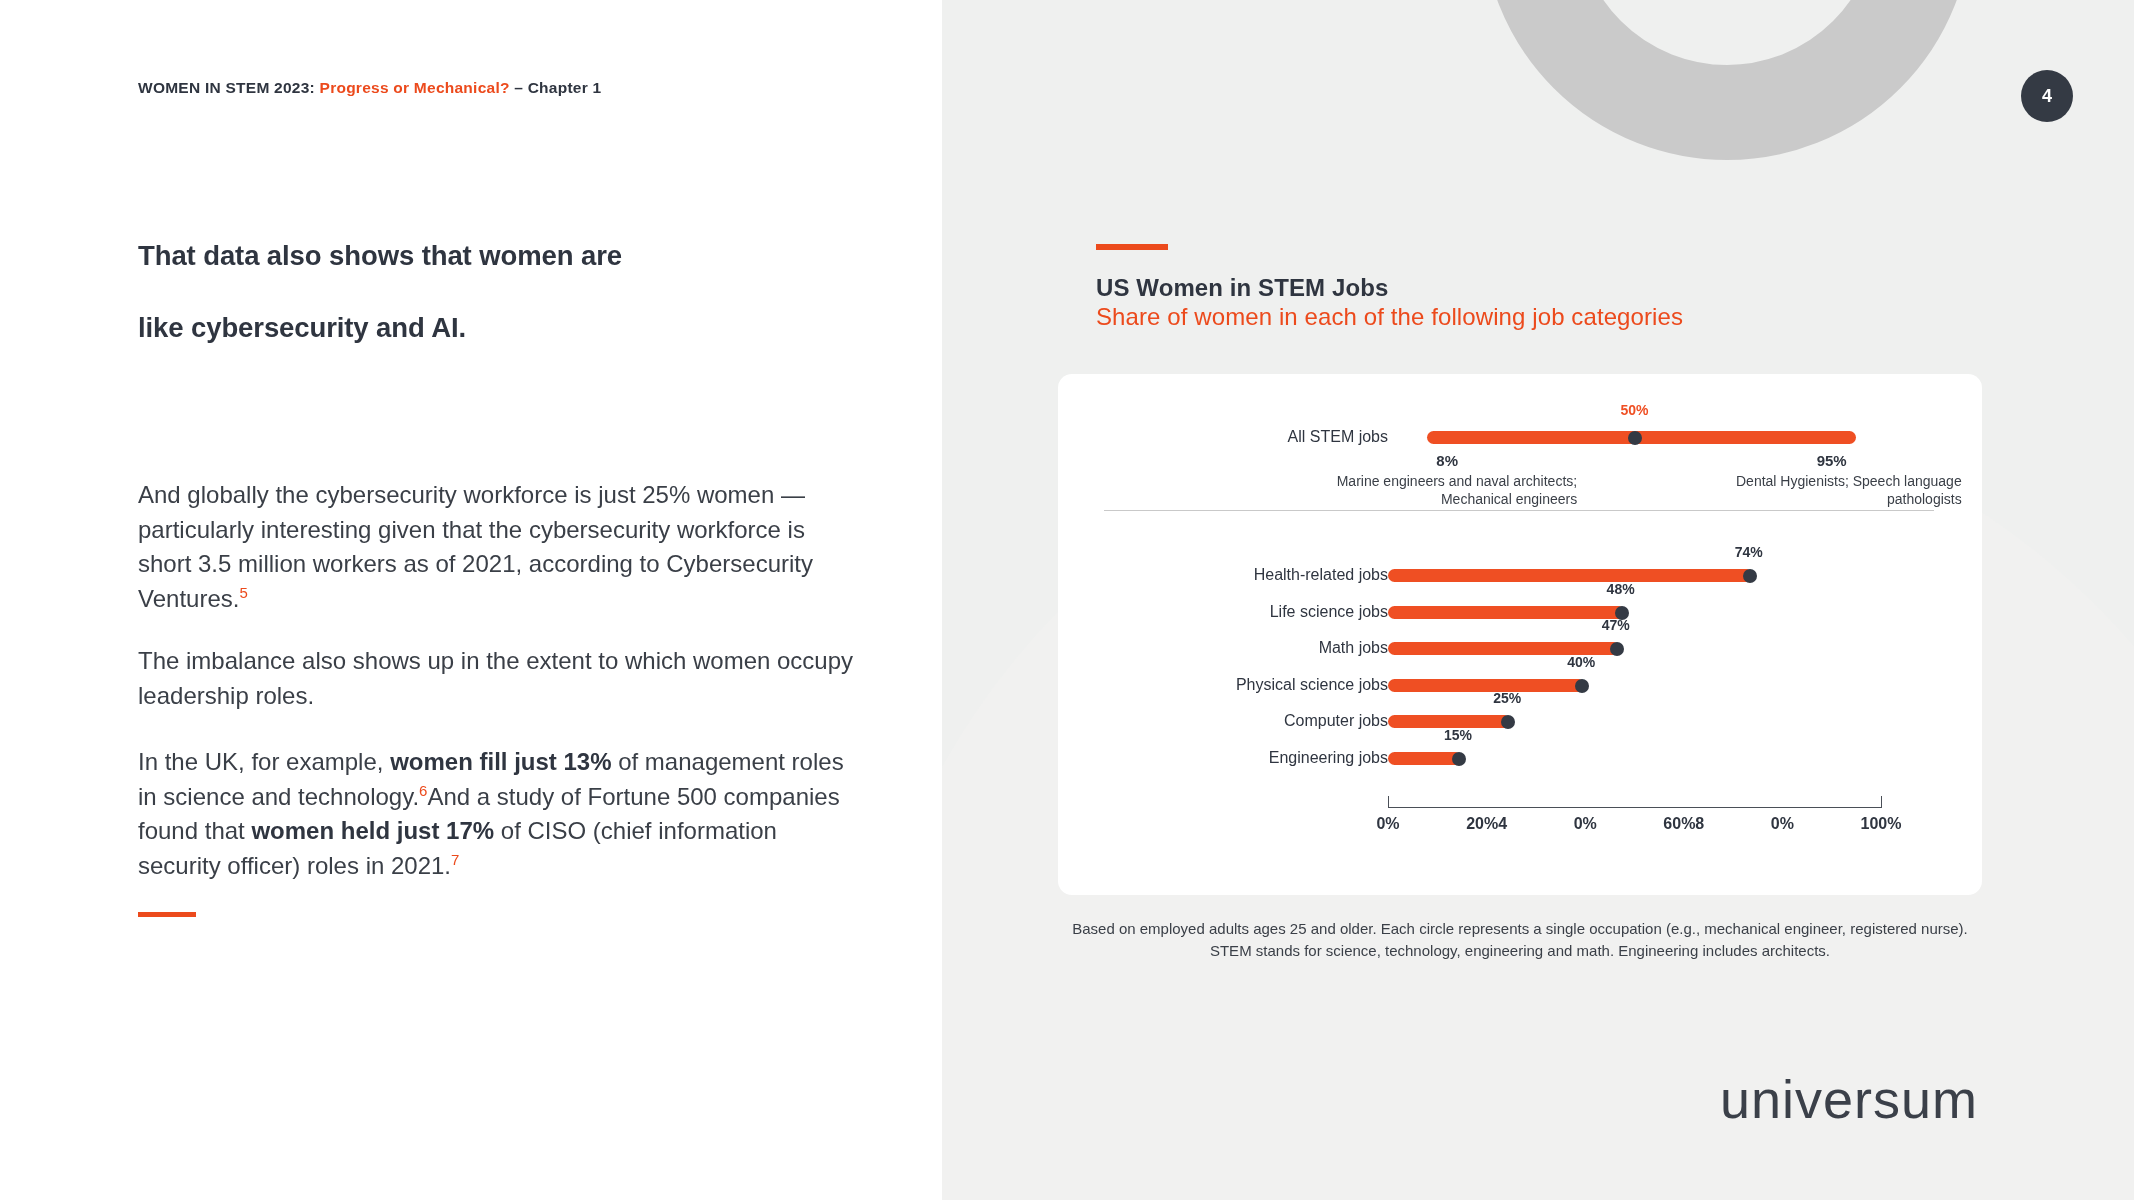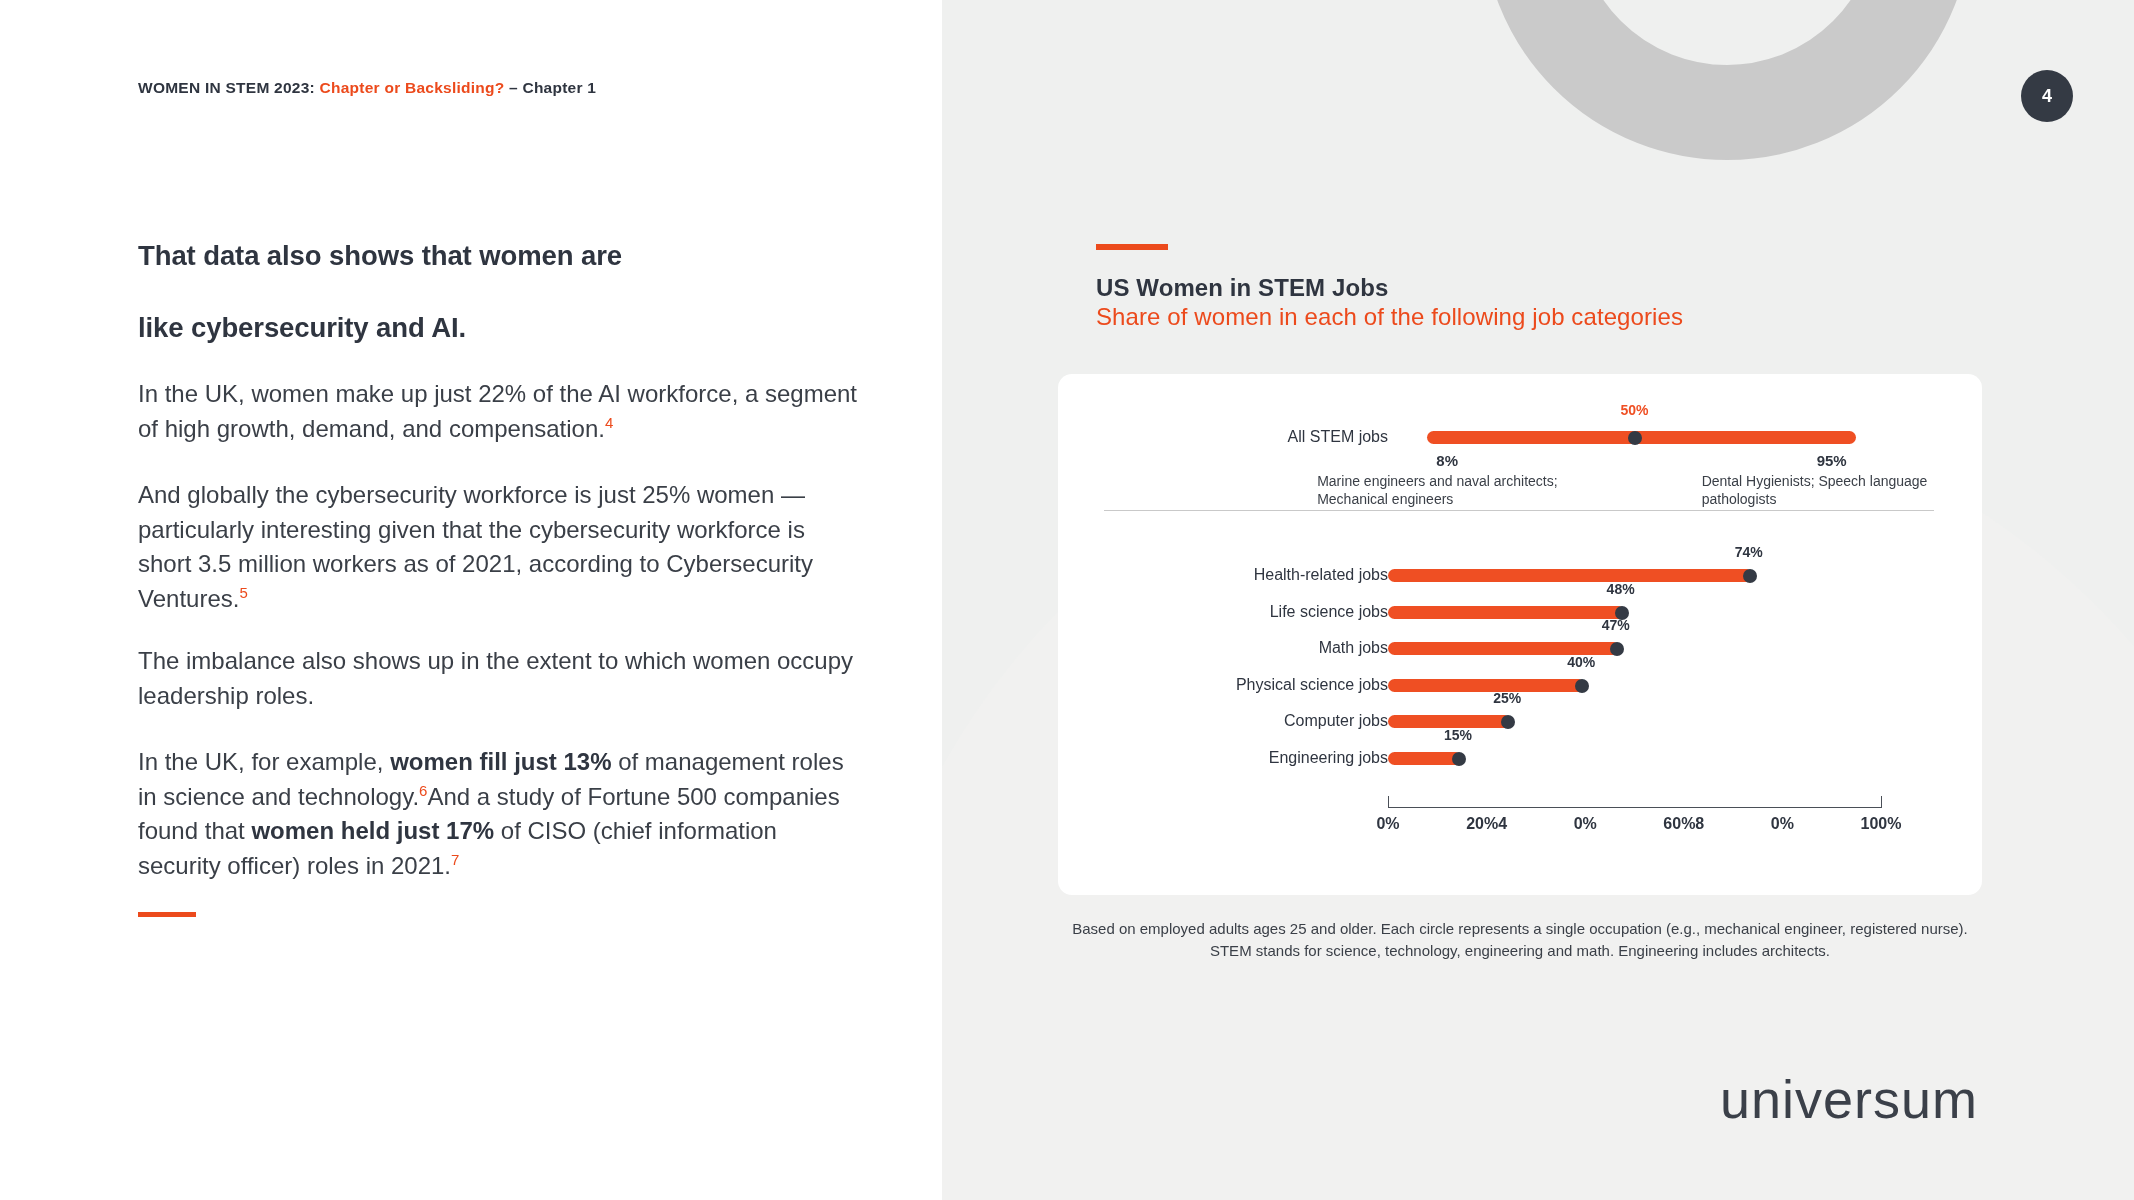--- a/index.html
+++ b/index.html
@@ -195,21 +195,21 @@
     font-weight: 700;
     color: #2f3540;
     white-space: nowrap;
     transform: translateX(-50%);
   }
   .end-desc {
     position: absolute;
     font-size: 14px;
     font-weight: 400;
     color: #3a3f47;
-    text-align: left;
+    text-align: right;
     line-height: 18px;
     transform: translateX(-50%);
     width: 260px;
   }
 
   .divider {
     position: absolute;
     left: 46px; top: 136px;
     width: 830px; height: 1px;
     background: #c9c9c9;
@@ -267,33 +267,30 @@
   </div>
 
   <div class="page-badge">
     <span>4</span>
   </div>
 
   <div class="left-col">
 
     <div class="kicker">
       <span>WOMEN IN STEM 2023:</span>
-      <span class="accent">Chapter or Backsliding?</span>
+      <span class="accent">Progress or Mechanical?</span>
       <span class="chapter">– Chapter 1</span>
     </div>
 
     <h1 class="headline">
       <span>That data also shows that women are</span><br>
       <br>
       <span>like cybersecurity and AI.</span>
     </h1>
 
-    <p class="body-block" id="p1">
-      <span>In the UK, women make up just 22% of the AI workforce, a segment of high growth, demand, and compensation.</span><sup>4</sup>
-    </p>
 
     <p class="body-block" id="p2">
       <span>And globally the cybersecurity workforce is just 25% women — particularly interesting given that the cybersecurity workforce is short 3.5 million workers as of 2021, according to Cybersecurity Ventures.</span><sup>5</sup>
     </p>
 
     <p class="body-block" id="p3">
       <span>The imbalance also shows up in the extent to which women occupy leadership roles.</span>
     </p>
 
     <p class="body-block" id="p4">

